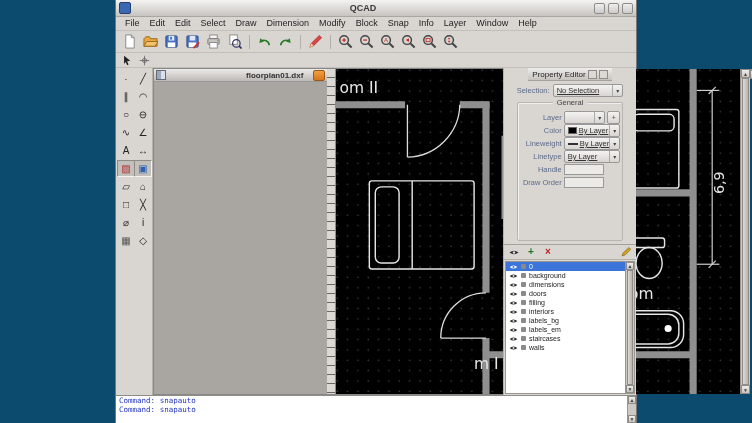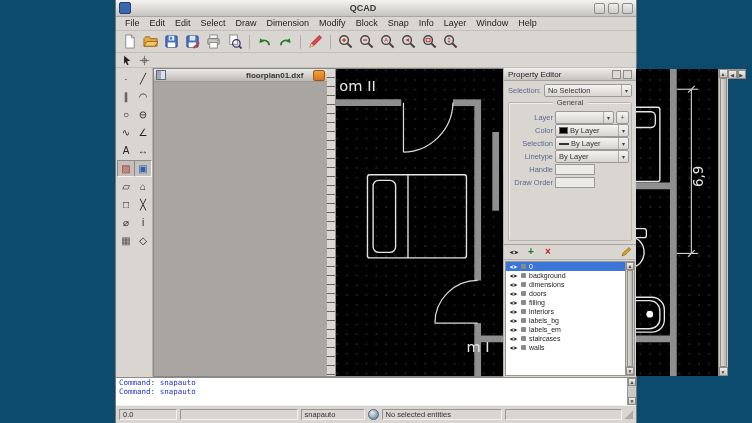--- a/index.html
+++ b/index.html
@@ -66,27 +66,27 @@
   .scroll-thumb-v{flex:1;margin:0 1px;background:linear-gradient(90deg,#dedbd7,#b8b5b1);border:1px solid #8f8c88;}
   .scroll-track-h{flex:1;position:relative;}
   .scroll-thumb-h{position:absolute;left:38%;right:2%;top:0;bottom:0;background:linear-gradient(#dedbd7,#b8b5b1);border:1px solid #8f8c88;box-sizing:border-box;}
 
   
   .right-panels{width:132px;flex:none;display:flex;flex-direction:column;border-left:1px solid #b5b2ae;background:#d9d6d2;}
   .panel-title{height:12px;background:linear-gradient(#efeeec,#c6c3bf);border-bottom:1px solid #a5a29e;
                display:flex;align-items:center;font-size:8px;color:#222;padding:0 4px;flex:none;}
   .panel-title .pt-label{flex:1;}
   .pt-btn{width:7px;height:7px;border:1px solid #8f8c88;background:#dcd9d5;margin-left:2px;}
-  .prop-editor{height:176px;flex:none;display:flex;flex-direction:column;border-bottom:1px solid #a5a29e;}
+  .prop-editor{height:176px;flex:none;display:flex;flex-direction:column;border-bottom:1px solid #a5a29e;align-items:center;}
   .prop-body{flex:1;padding:3px 4px;font-size:7.5px;display:flex;flex-direction:column;min-height:0;}
   .sel-row{display:flex;align-items:center;gap:3px;flex:none;}
   .prop-label{color:#5a6a8a;}
   .combo{height:11px;flex:1;min-width:0;background:linear-gradient(#f4f3f1,#d8d5d1);border:1px solid #999;
          border-radius:2px;display:flex;align-items:center;padding-left:3px;position:relative;color:#333;}
-  .combo-text{flex:1;overflow:hidden;white-space:nowrap;display:flex;align-items:center;gap:2px;}
+  .combo-text{flex:1;overflow:hidden;white-space:nowrap;display:flex;align-items:center;gap:2px;text-decoration:underline;}
   .combo-arrow{width:9px;height:100%;border-left:1px solid #aaa;display:flex;align-items:center;justify-content:center;flex:none;}
   .combo-arrow::after{content:"▾";font-size:6px;color:#444;}
   .swatch{width:7px;height:5px;background:#000;border:1px solid #666;flex:none;}
   .lw-line{width:10px;height:2px;background:#333;flex:none;}
   .groupbox{margin-top:5px;border:1px solid #b8b5b1;border-radius:2px;position:relative;flex:1;
             padding:8px 2px 2px;box-shadow:inset 1px 1px 0 #f0efed;}
   .groupbox-title{position:absolute;top:-5px;left:50%;transform:translateX(-50%);background:#d9d6d2;
                   padding:0 4px;color:#444;font-size:7.5px;}
   .prop-row{display:flex;align-items:center;gap:2px;height:13px;}
   .prop-row .prop-label{width:42px;text-align:right;flex:none;}
@@ -481,21 +481,21 @@
                 <span class="combo">
                   <span class="combo-text">
                     <span class="swatch"></span>
                     <span>By Layer</span>
                   </span>
                   <span class="combo-arrow"></span>
                 </span>
               </div>
 
               <div class="prop-row">
-                <span class="prop-label">Selection</span>
+                <span class="prop-label">Lineweight</span>
                 <span class="combo">
                   <span class="combo-text">
                     <span class="lw-line"></span>
                     <span>By Layer</span>
                   </span>
                   <span class="combo-arrow"></span>
                 </span>
               </div>
 
               <div class="prop-row">
@@ -658,29 +658,14 @@
           <div class="cmd-line">Command: snapauto</div>
           <div class="cmd-line">Command: snapauto</div>
         </div>
       <div class="cmd-scroll">
         <span class="scroll-btn arrow-up"></span>
         <span class="scroll-btn arrow-down"></span>
       </div>
     </div>
 
 
-    <div class="statusbar">
-      <span class="status-seg" style="width:58px;">
-        <span>0.0</span>
-      </span>
-      <span class="status-seg seg-flex"></span>
-      <span class="status-seg" style="width:64px;">
-        <span>snapauto</span>
-      </span>
-      <span class="sphere"></span>
-      <span class="status-seg" style="width:120px;">
-        <span>No selected entities</span>
-      </span>
-      <span class="status-seg seg-flex"></span>
-      <span class="grip"></span>
-    </div>
   </div>
 </div>
 
 </body></html>

